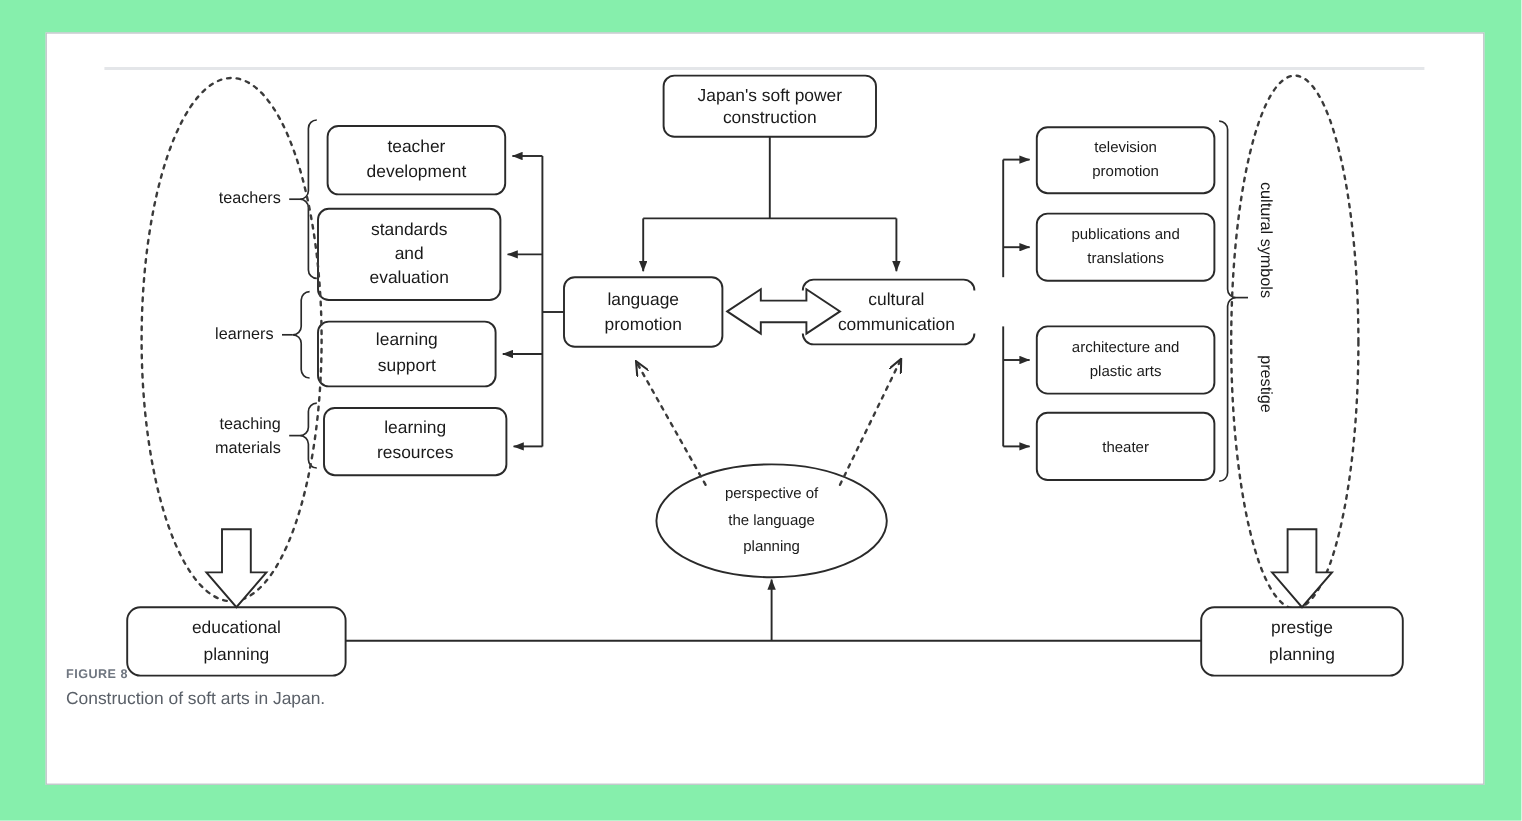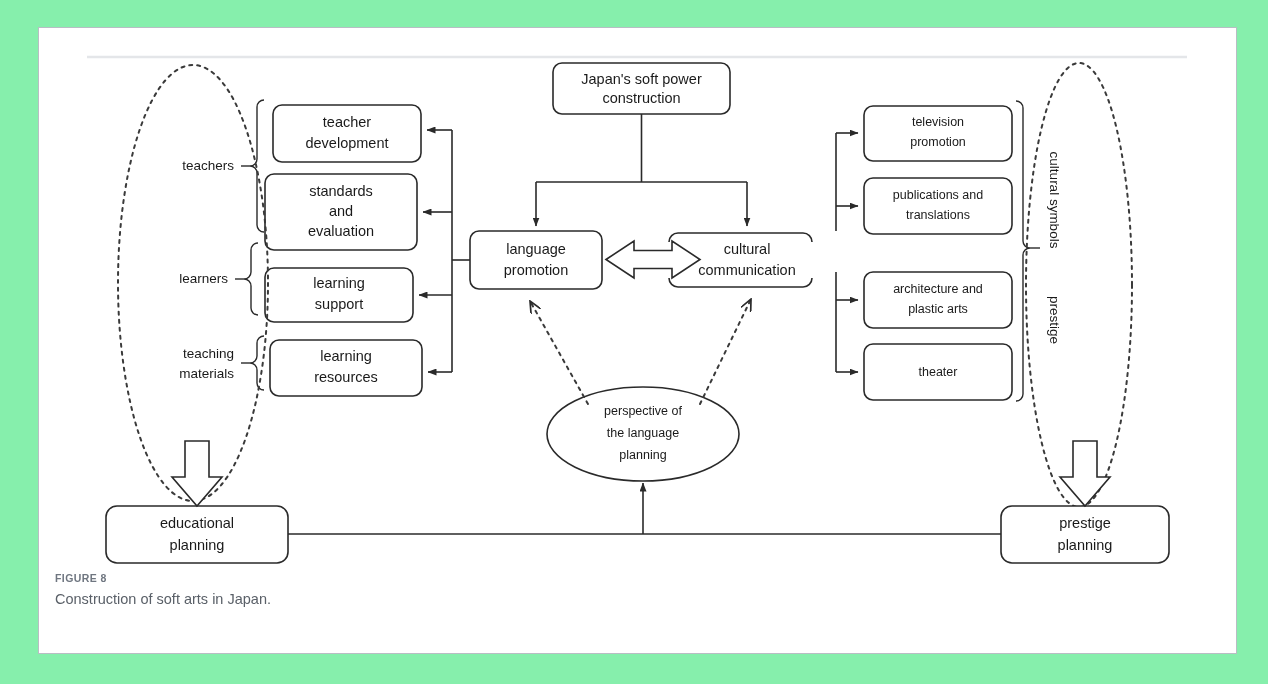--- a/index.html
+++ b/index.html
@@ -28,21 +28,21 @@
     box-sizing: border-box;
   }
   #diagram-svg {
     position: absolute;
     left: 0;
     top: 0;
   }
   .caption-block {
     position: absolute;
     left: 55px;
-    top: 572px;
+    top: 556px;
     width: 900px;
   }
   .caption-label {
     font-size: 10.5px;
     font-weight: bold;
     letter-spacing: 0.4px;
     color: #6f7680;
     margin: 0 0 7px 0;
   }
   .caption-text {

